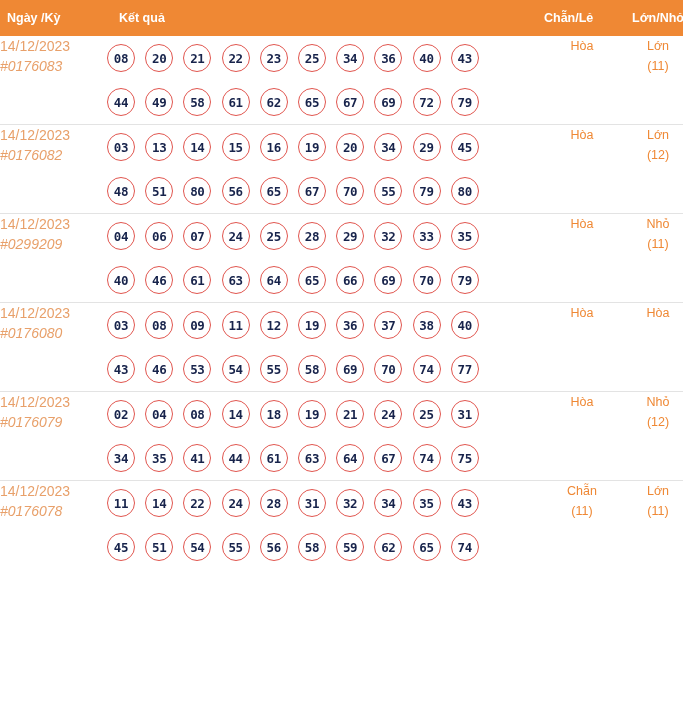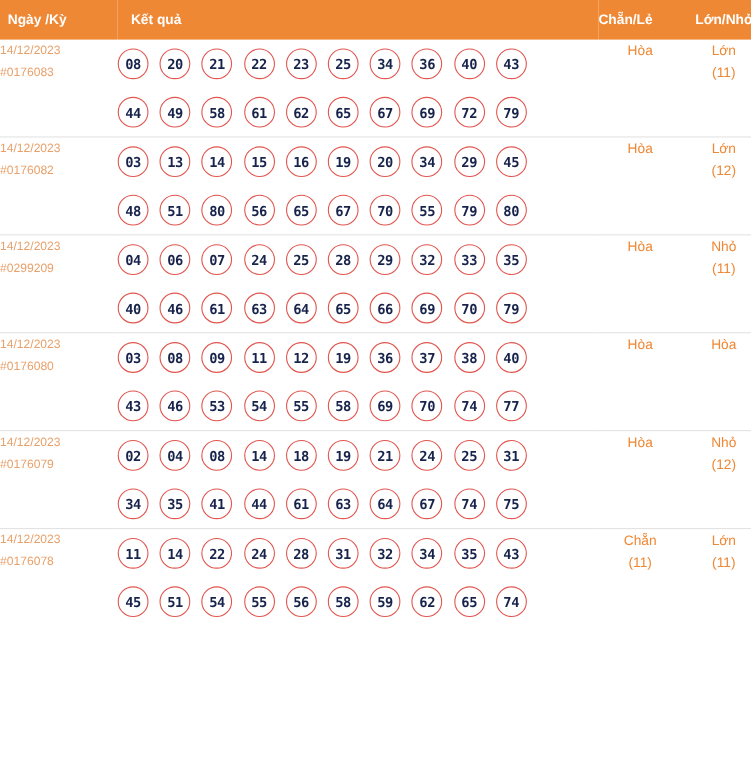--- a/index.html
+++ b/index.html
@@ -43,26 +43,26 @@
   .result-row > td {
     border-top: 1px solid #e3e3e3;
     vertical-align: top;
     padding: 0;
   }
   .result-row:first-child > td { border-top: none; }
 
   .cell-date {
     padding: 12px 0 0 7px;
     color: #e8a06a;
-    font-size: 11px;
+    font-size: 14px;
     line-height: 20px;
     white-space: nowrap;
   }
   .date-line { display: block; color: #e8a06a; }
-  .draw-line { display: block; color: #e8a06a; }
+  .draw-line { display: block; color: #e8a06a; font-style: italic; }
 
   .cell-results {
     padding: 8px 0 10px 8px;
   }
   .ball-row {
     display: flex;
     flex-direction: row;
     align-items: center;
     height: 44px;
   }

